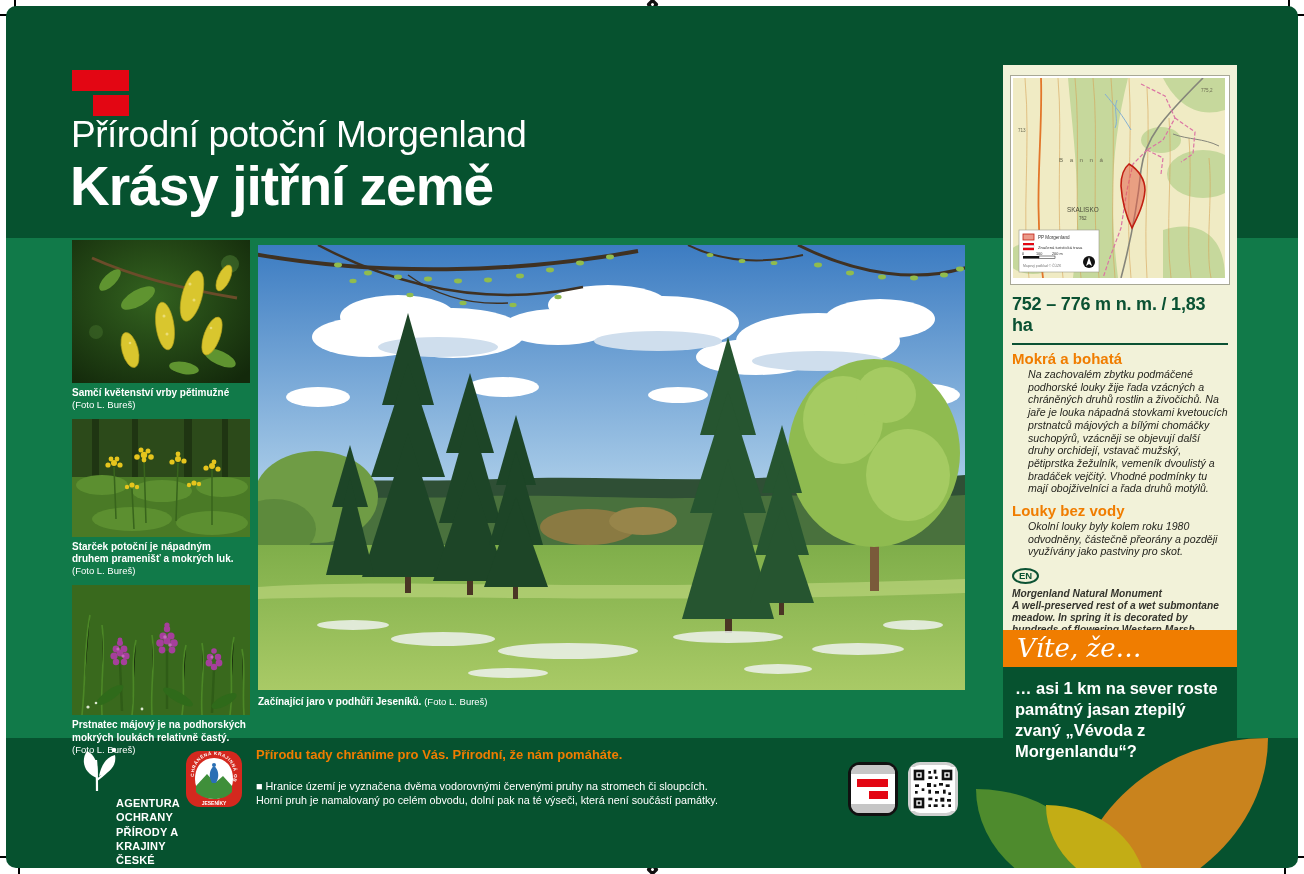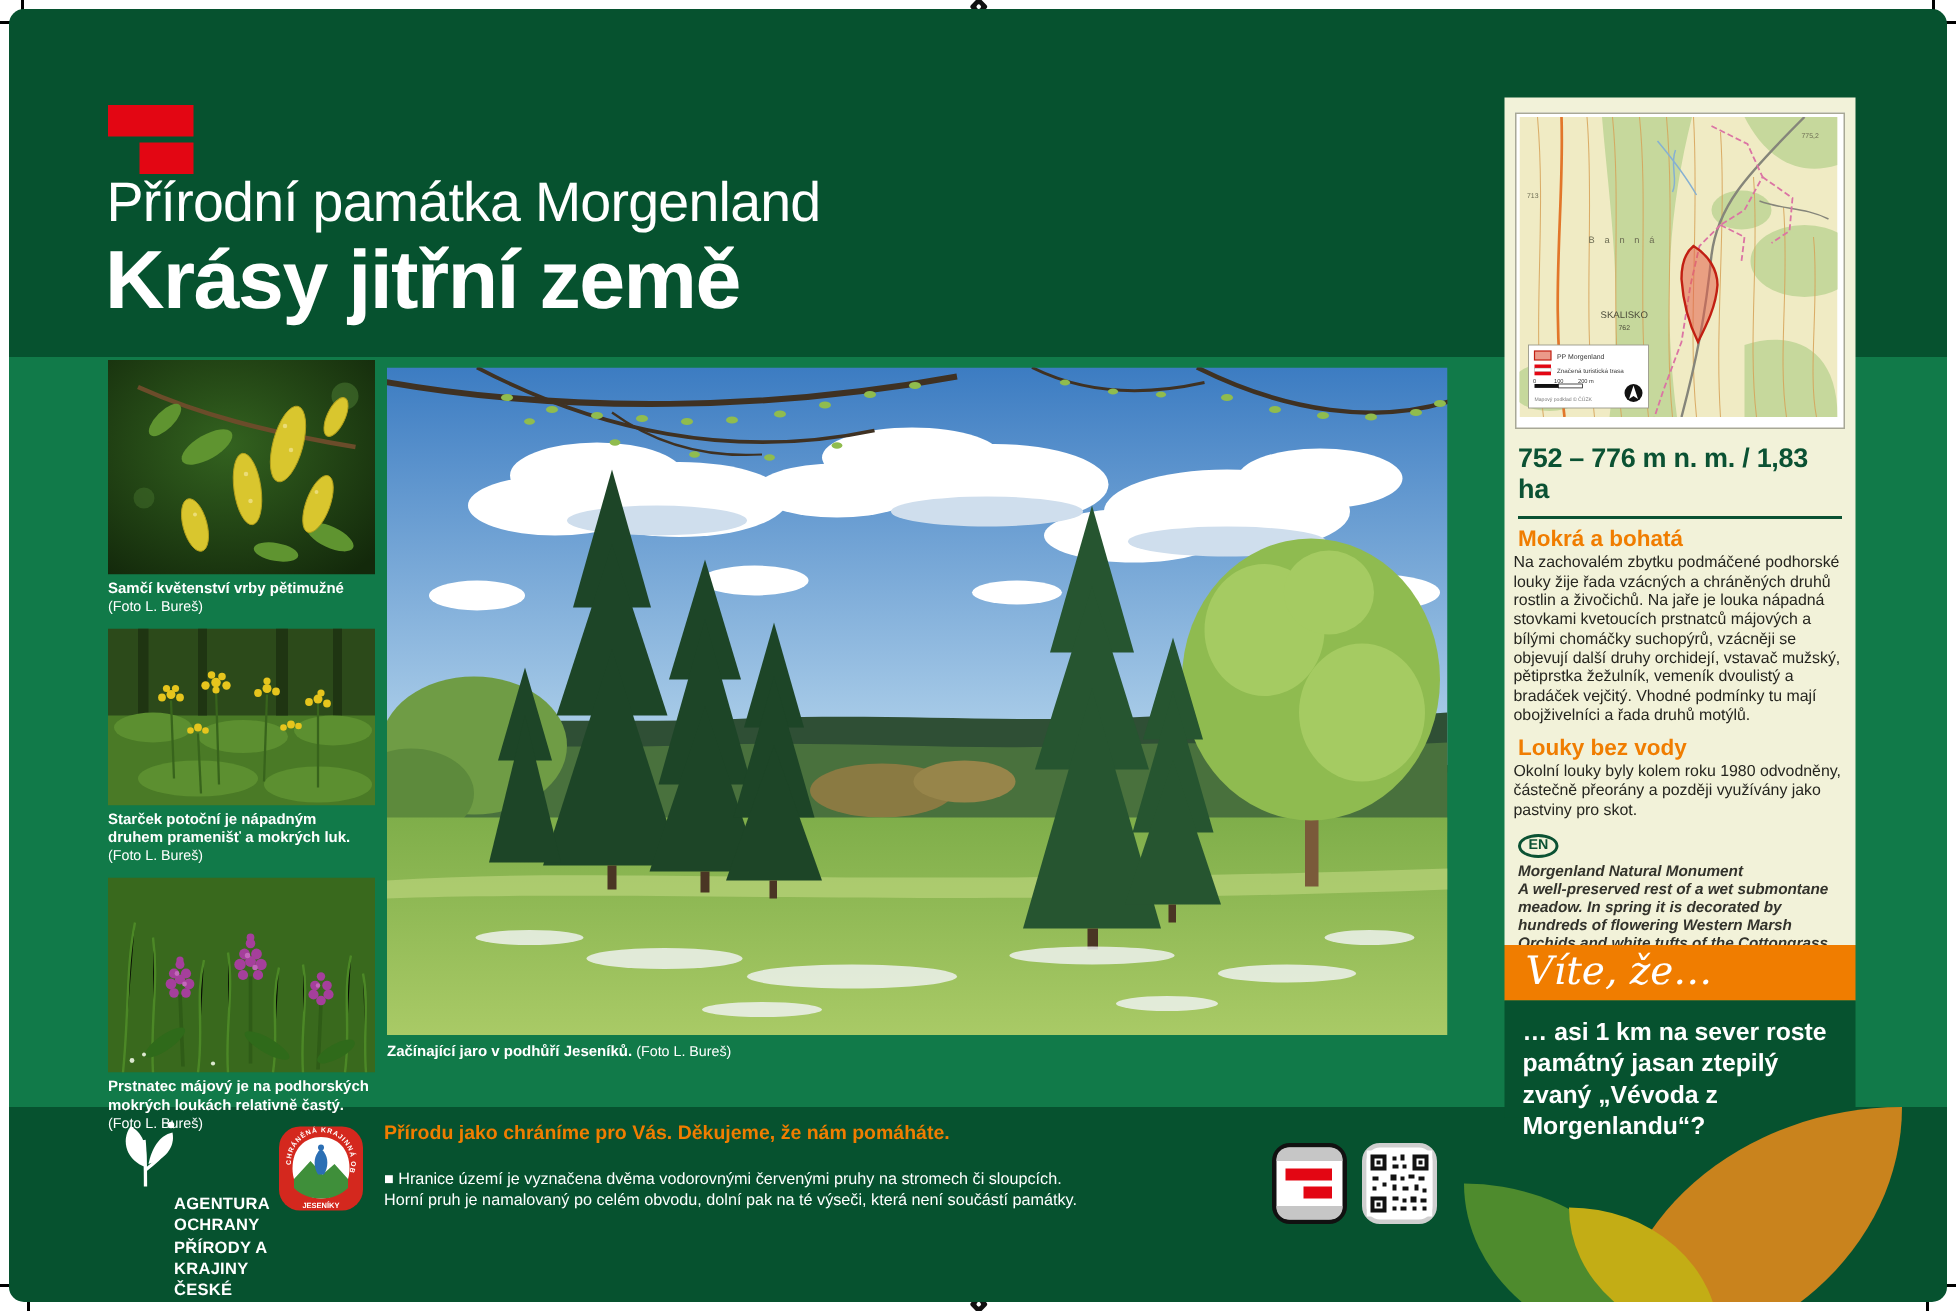--- a/index.html
+++ b/index.html
@@ -30,21 +30,21 @@
   .mainph{position:absolute;left:252px;top:239px;width:707px;height:445px;}
   .maincap{position:absolute;left:252px;top:690px;width:700px;color:#fff;font-size:10px;}
   .maincap b{font-weight:700;}
   .maincap .credit{font-weight:400;font-size:9.5px;}
   
   .panel{position:absolute;left:997px;top:59px;width:234px;height:565px;background:#f2f2d9;overflow:hidden;}
   .map-wrap{margin:10px 7px 0 7px;background:#fff;border:1px solid #a8a896;padding:2px;}
   .altitude{margin:9px 9px 0 9px;font-size:18px;font-weight:700;color:#0b5233;letter-spacing:-.2px;}
   .rule{border:0;border-top:2px solid #0b5233;margin:7px 9px 5px 9px;}
   .h-orange{margin:4px 9px 1px 9px;font-size:15px;font-weight:700;color:#f07d00;}
-  .p-body{margin:1px 9px 7px 6px;font-size:10.6px;line-height:1.2;color:#25251f;}
+  .p-body{margin:1px 9px 7px 25px;font-size:10.6px;line-height:1.2;color:#25251f;font-style:italic;}
   .en-badge{display:inline-block;margin:3px 0 3px 9px;border:2px solid #0b5233;border-radius:50%;
     padding:0px 5px 1px 5px;font-size:9.5px;font-weight:700;color:#0b5233;}
   .english{margin:1px 9px 0 9px;font-size:10.2px;line-height:1.16;font-style:italic;font-weight:700;color:#33332c;}
   .english .en-title{display:block;}
   
   .dyk-band{position:absolute;left:997px;top:624px;width:234px;height:37px;background:#f07d00;color:#fff;
     font-family:"DejaVu Serif",serif;font-style:italic;font-size:26px;line-height:37px;padding-left:14px;box-sizing:border-box;}
   .dyk-box{position:absolute;left:997px;top:661px;width:234px;height:78px;background:#06522f;color:#fff;
     font-size:16.5px;font-weight:700;line-height:1.28;padding:11px 10px 0 12px;box-sizing:border-box;}
   
@@ -88,21 +88,21 @@
   <div class="screw" style="left:648px;bottom:0px;">
       <span></span>
     </div>
 
   <div class="board">
 
     <div class="trail-marker">
       <div class="b1"></div>
         <div class="b2"></div>
     </div>
-    <h2 class="title1">Přírodní památka Morgenland</h2>
+    <h2 class="title1">Přírodní potoční Morgenland</h2>
     <h1 class="title2">Krásy jitřní země</h1>
 
     <div class="band"></div>
 
     <div class="leftcol">
       <svg class="ph" width="178" height="143" viewBox="0 0 178 143">
         <defs>
             <radialGradient id="p1g" cx="45%" cy="40%" r="75%">
           <stop offset="0" stop-color="#33621f"></stop>
               <stop offset="1" stop-color="#13290b"></stop>
@@ -523,21 +523,21 @@
         <path d="M27 18 C24 22 24 28 27 33 L31 33 C34 28 34 22 31 18 C30 16 28 16 27 18 Z" fill="#2b6fb4"></path>
         <circle cx="29" cy="15" r="2" fill="#2b6fb4"></circle>
         <text font-size="4.6" fill="#ffffff" font-weight="bold" letter-spacing=".6">
           <textPath href="#ringpath" startOffset="6%">CHRÁNĚNÁ KRAJINNÁ OBLAST</textPath>
         </text>
         <text x="29" y="55" font-size="5" fill="#ffffff" font-weight="bold" text-anchor="middle">JESENÍKY</text>
       </svg>
     </div>
 
     <div class="foot-text">
-      <div class="ft2">Přírodu jako chráníme pro Vás. Děkujeme, že nám pomáháte.</div>
+      <div class="ft2">Přírodu tady chráníme pro Vás. Přírodní, že nám pomáháte.</div>
       <div class="ft3" style="margin-top:16px;">■ Hranice území je vyznačena dvěma vodorovnými červenými pruhy na stromech či sloupcích.</div>
       <div class="ft4">Horní pruh je namalovaný po celém obvodu, dolní pak na té výseči, která není součástí památky.</div>
     </div>
 
     <div class="plaque trail">
       <div class="gs top"></div>
       <div class="rb1"></div>
       <div class="rb2"></div>
       <div class="gs bot"></div>
     </div>

